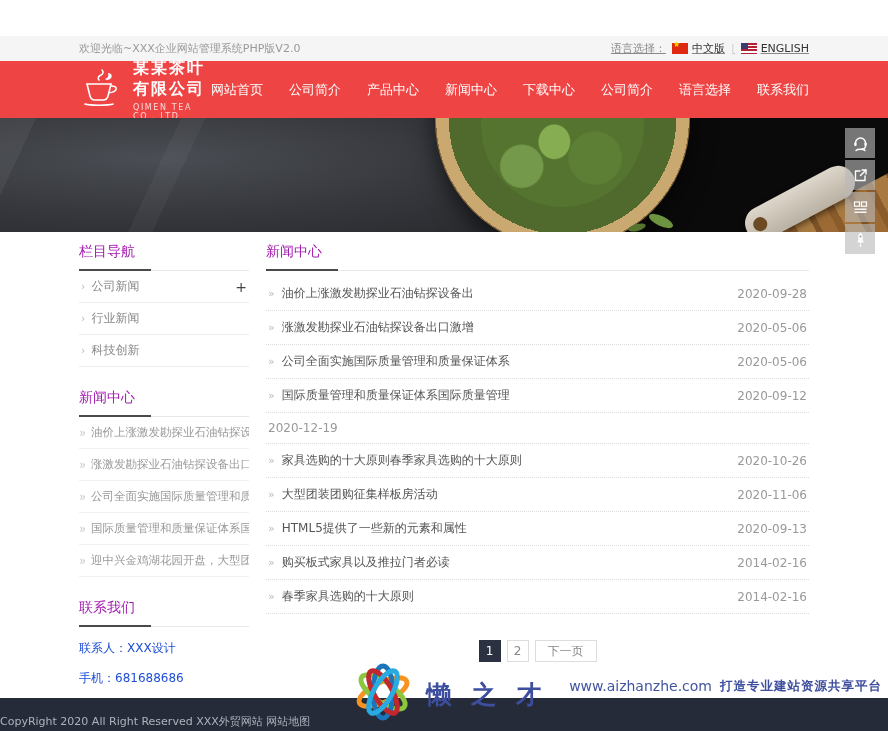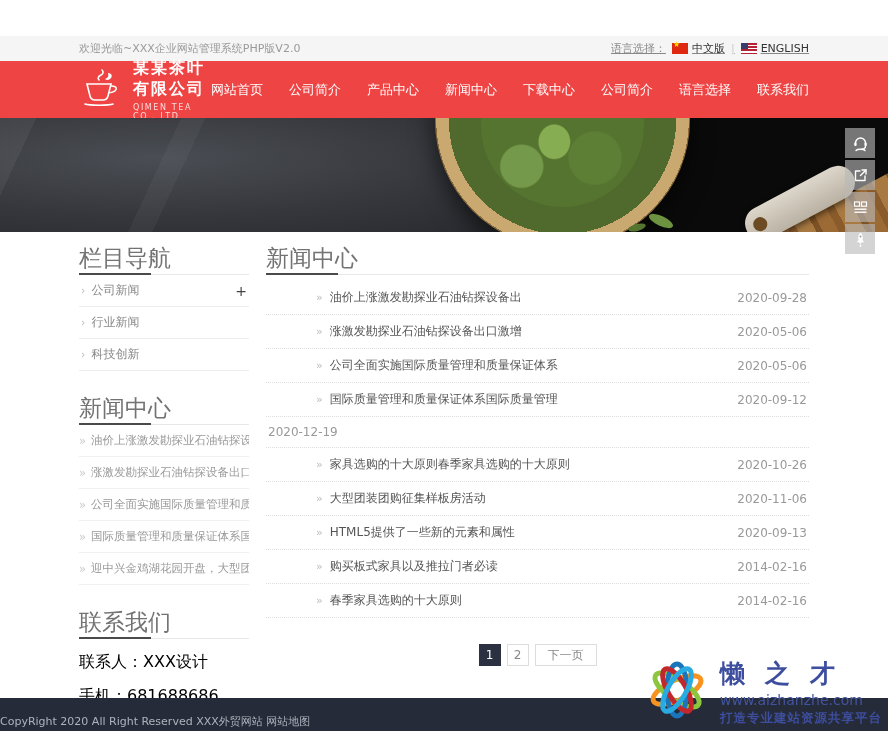--- a/index.html
+++ b/index.html
@@ -60,39 +60,39 @@
     background:#6d9340; transform:rotate(25deg); }
   .hero-leaf2 { position:absolute; left:628px; top:106px; width:18px; height:7px; border-radius:50%;
     background:#55742f; transform:rotate(-15deg); }
 
   
   .page-body { padding-top:11px; height:466px; overflow:hidden; }
   .content { display:flex; justify-content:space-between; }
   .aside { width:170px; flex:0 0 170px; }
   .main { width:543px; flex:0 0 543px; }
 
-  .section-title { font-size:23px; font-weight:500; color:#737373; 
+  .section-title { font-size:14px; font-weight:500; color:#a21caf; padding-bottom:9px;
     border-bottom:1px solid #e8e8e8; position:relative; }
   .section-title::after { content:""; position:absolute; left:0; bottom:-1px; width:72px; height:2px; background:#4a4a4a; }
 
   .side-section { margin-bottom:22px; }
   .side-nav-item { display:flex; align-items:center; padding:7px 2px; border-bottom:1px solid #ededed;
     font-size:12px; color:#888; cursor:pointer; }
   .side-nav-item .arrow { color:#bbb; margin-right:6px; font-size:11px; }
   .side-nav-item .expand { margin-left:auto; color:#444; font-size:14px; }
 
   .side-news-item { display:flex; align-items:center; padding:8px 0; border-bottom:1px solid #f0f0f0;
     font-size:11.5px; color:#999; cursor:pointer; white-space:nowrap; overflow:hidden; }
   .side-news-item .arrow { color:#ccc; margin-right:5px; flex:0 0 auto; }
 
-  .contact-line { font-size:16px; color:#000000; margin-top:13px; }
+  .contact-line { font-size:12px; color:#1d4ed8; margin-top:13px; }
 
   .news-row { display:flex; align-items:center; justify-content:space-between; padding:8px 2px;
     border-bottom:1px dotted #ddd; font-size:12px; cursor:pointer; }
-  .news-row .news-title { color:#555;margin-left:48px; }
+  .news-row .news-title { color:#555; }
   .news-row .arrow { color:#bbb; margin-right:7px; font-size:11px; }
   .news-row .news-date { color:#999; flex:0 0 auto; }
   .news-list { margin-top:6px; }
 
   .pagination { display:flex; justify-content:center; gap:6px; margin-top:26px; }
   .page-btn { min-width:22px; height:22px; line-height:20px; text-align:center; font-size:12px;
     border:1px solid #ddd; background:#fff; color:#888; cursor:pointer; padding:0 5px; }
   .page-btn.active { background:#2b3140; border-color:#2b3140; color:#fff; }
   .page-next { padding:0 12px;text-align:right; }
 
@@ -101,21 +101,21 @@
     display:flex; flex-direction:column; justify-content:center; gap:8px; }
 
   
   .float-toolbar { position:absolute; right:13px; top:128px; display:flex; flex-direction:column; gap:2px; z-index:30; }
   .float-btn { width:30px; height:30px; background:rgba(186,186,186,.62); display:flex;
     align-items:center; justify-content:center; cursor:pointer; }
   .float-btn svg { display:block; }
 
   
   .watermark { position:absolute; right:6px; bottom:4px; display:flex; align-items:center; gap:10px; z-index:40; }
-  .wm-text { display:flex; flex-direction:column; gap:2px; }
+  .wm-text { display:flex; flex-direction:row; gap:8px; }
   .wm-title { font-size:25px; font-weight:bold; color:#3d4e9e; letter-spacing:20px; white-space:nowrap; }
   .wm-url { font-size:14px; font-weight:normal; color:#42549f; }
   .wm-slogan { font-size:12.5px; font-weight:bold; color:#3d4e9e; letter-spacing:1px; }
 </style>
 </head>
 <body>
 
 <div class="topbar">
   <div class="container topbar-inner">
     <span>欢迎光临~XXX企业网站管理系统PHP版V2.0</span>

